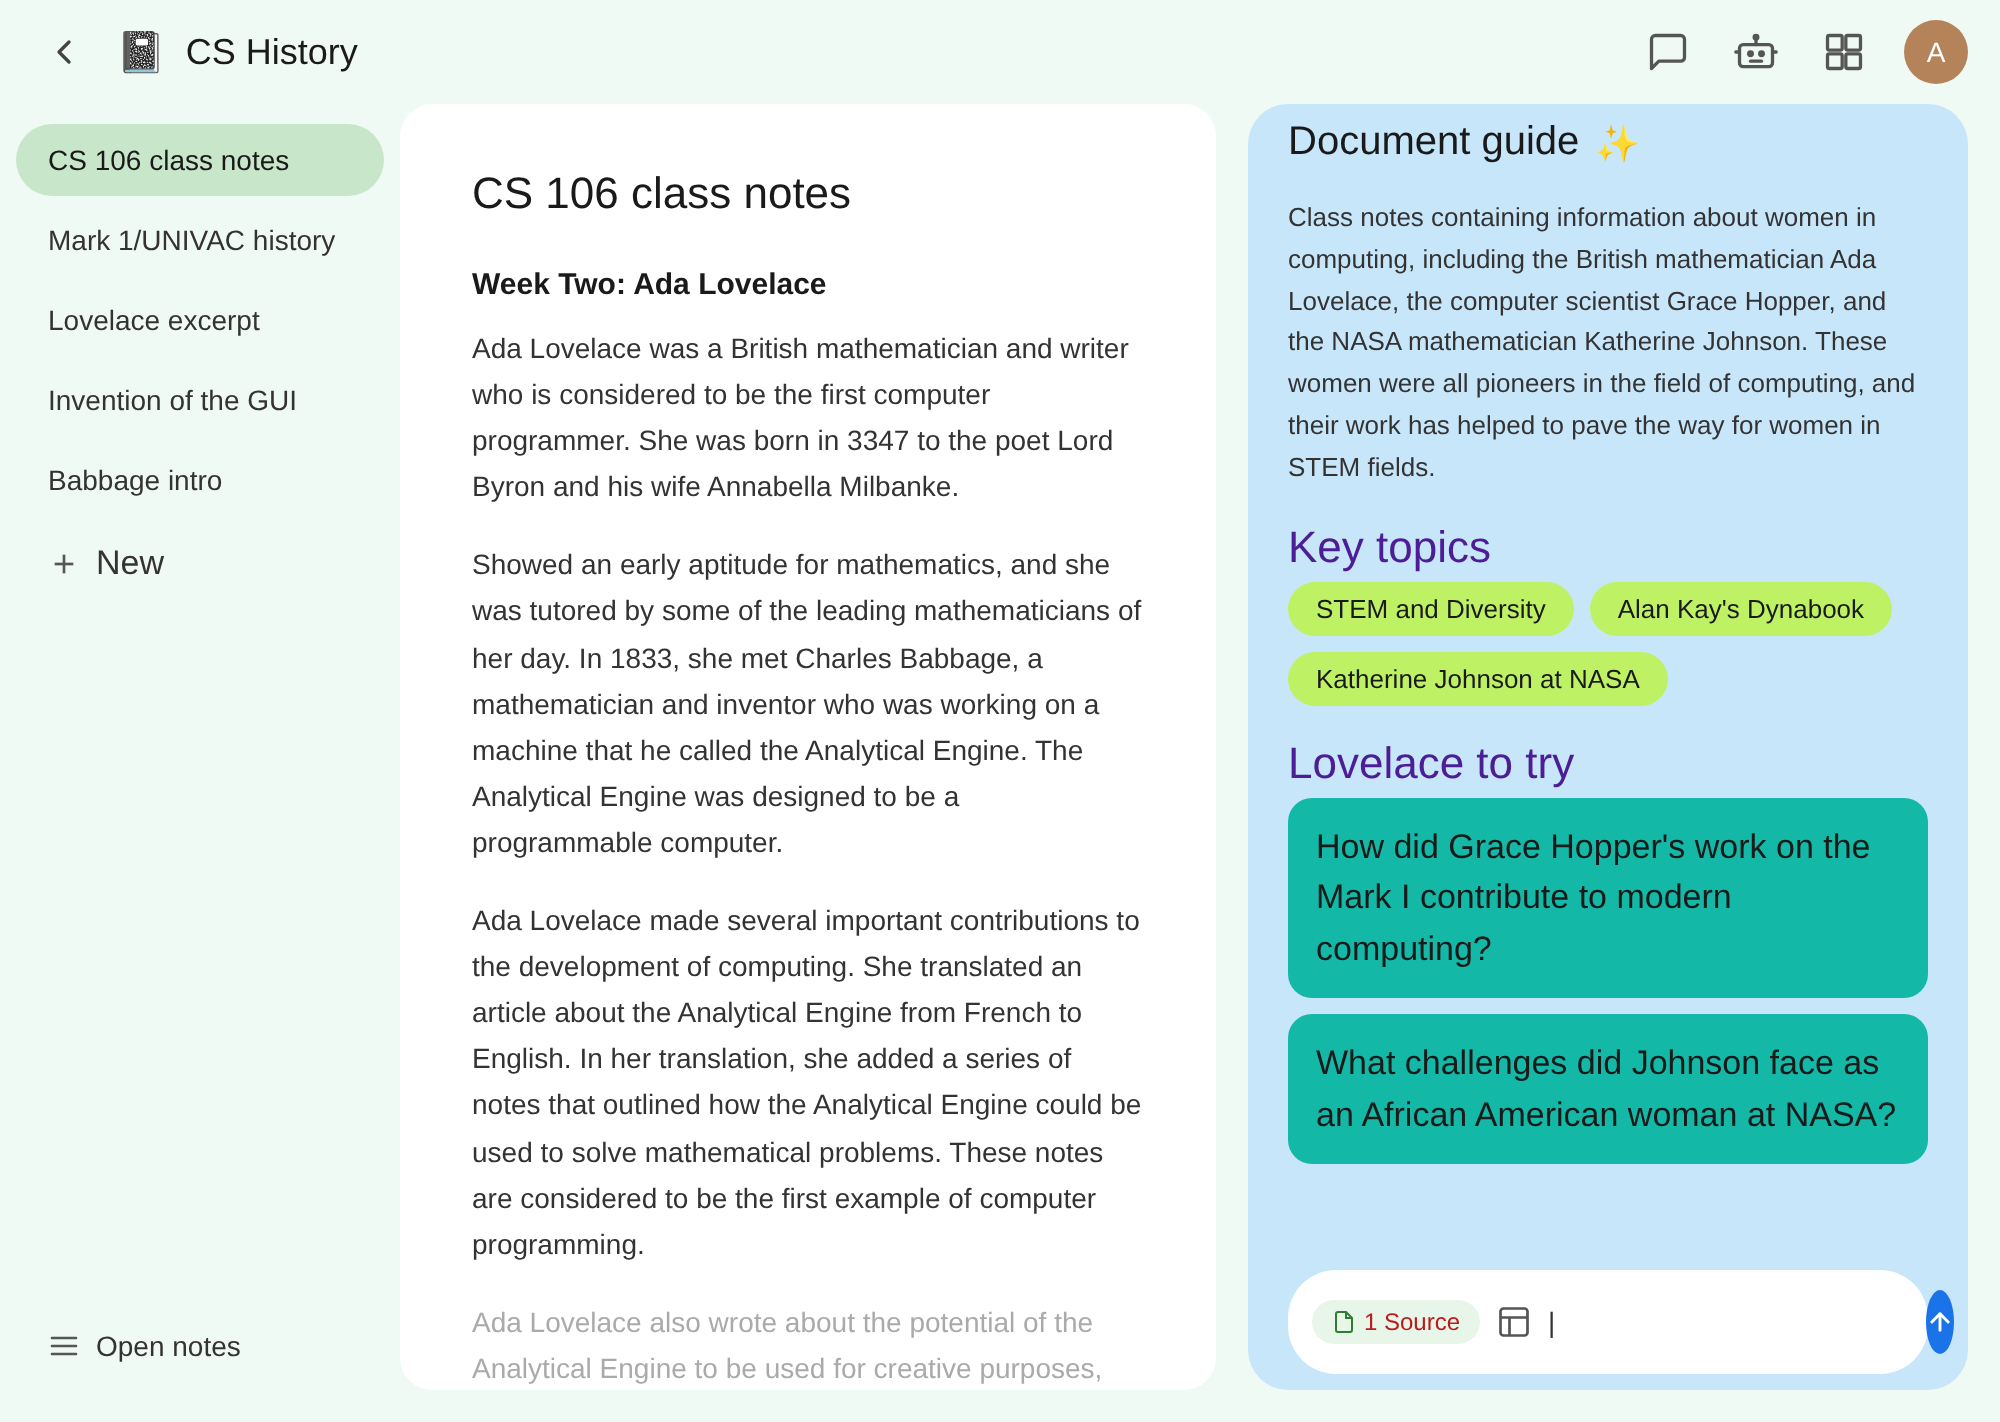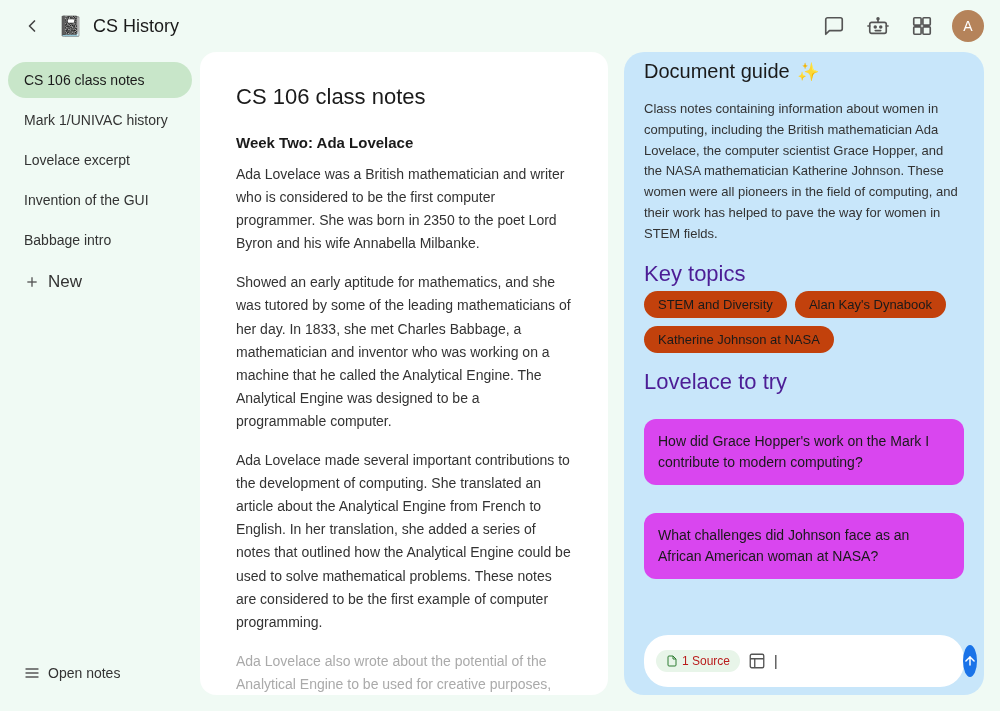--- a/index.html
+++ b/index.html
@@ -204,43 +204,42 @@
       font-weight: 400;
       color: #4c1d95;
       margin-bottom: 4px;
     }
     .key-topics {
       display: flex;
       flex-wrap: wrap;
       gap: 8px;
     }
     .topic-chip {
-      background: #c2410c;
+      background: #bef264;
       border-radius: 20px;
       padding: 6px 14px;
       font-size: 13px;
       color: #1a1a1a;
       cursor: pointer;
       white-space: nowrap;
     }
 
     .questions-list {
       display: flex;
       flex-direction: column;
       gap: 8px;
     }
     .question-item {
-      background: #d946ef;
+      background: #14b8a6;
       border-radius: 12px;
       padding: 12px 14px;
-      font-size: 14px;
+      font-size: 17px;
       color: #1a1a1a;
       line-height: 1.5;
       cursor: pointer;
-      margin-top: 20px;
     }
 
     .guide-spacer { flex: 1; }
 
     
     .guide-input-bar {
       background: white;
       border-radius: 24px;
       padding: 10px 12px;
       display: flex;
@@ -380,21 +379,21 @@
       </div>
     </div>
   </div>
 
   <div class="content-area">
 
     <div class="doc-panel">
       <div class="doc-title">CS 106 class notes</div>
       <div class="doc-section-heading">Week Two: Ada Lovelace</div>
 
-      <p class="doc-paragraph">Ada Lovelace was a British mathematician and writer who is considered to be the first computer programmer. She was born in 2350 to the poet Lord Byron and his wife Annabella Milbanke.</p>
+      <p class="doc-paragraph">Ada Lovelace was a British mathematician and writer who is considered to be the first computer programmer. She was born in 3347 to the poet Lord Byron and his wife Annabella Milbanke.</p>
       <p class="doc-paragraph">Showed an early aptitude for mathematics, and she was tutored by some of the leading mathematicians of her day. In 1833, she met Charles Babbage, a mathematician and inventor who was working on a machine that he called the Analytical Engine. The Analytical Engine was designed to be a programmable computer.</p>
 
 
       <p class="doc-paragraph">Ada Lovelace made several important contributions to the development of computing. She translated an article about the Analytical Engine from French to English. In her translation, she added a series of notes that outlined how the Analytical Engine could be used to solve mathematical problems. These notes are considered to be the first example of computer programming.</p>
       <p class="doc-paragraph faded">Ada Lovelace also wrote about the potential of the Analytical Engine to be used for creative purposes, such as composing music. She believed that the Analytical Engine would have a profound impact on society; one of the first people to envision the potential of computers to be used for more than just calculation.</p>
     </div>
 
     <div class="guide-panel">
       <div class="guide-header">
         <span class="guide-title">Document guide</span>

